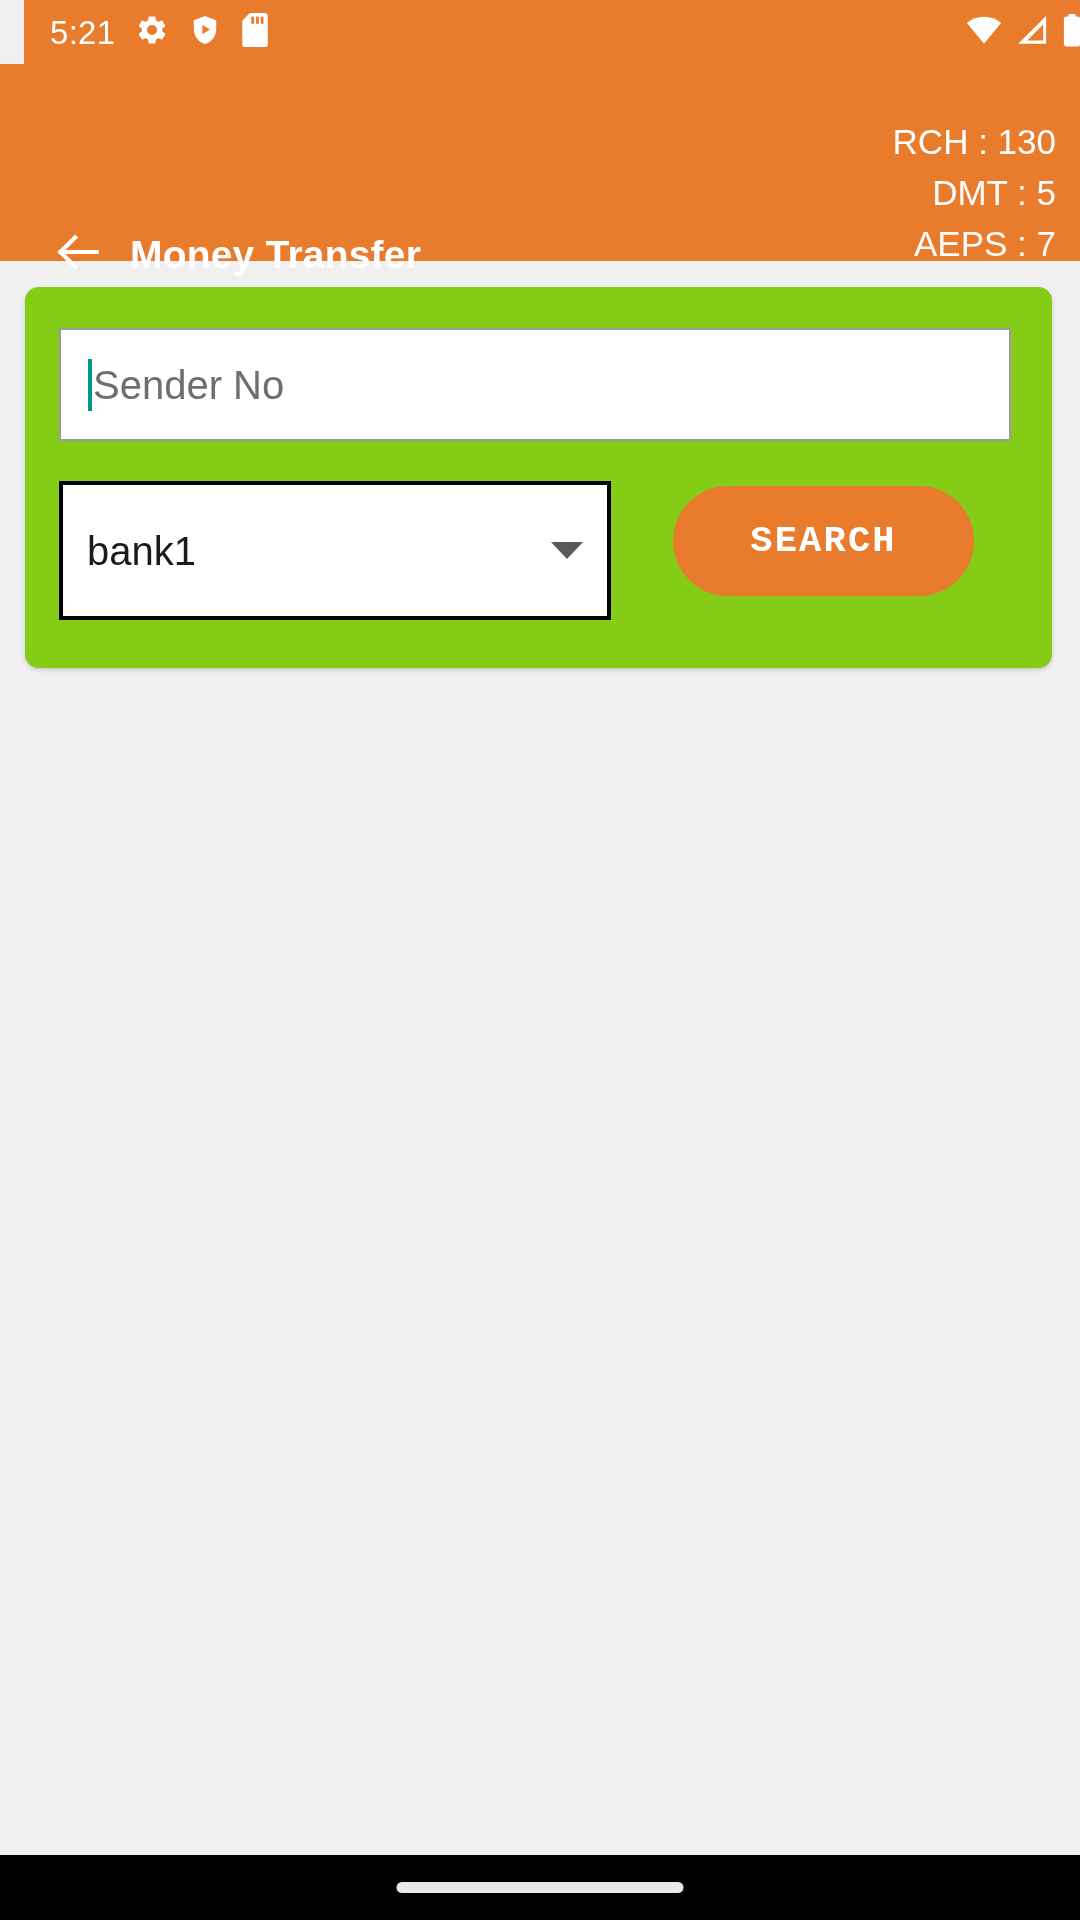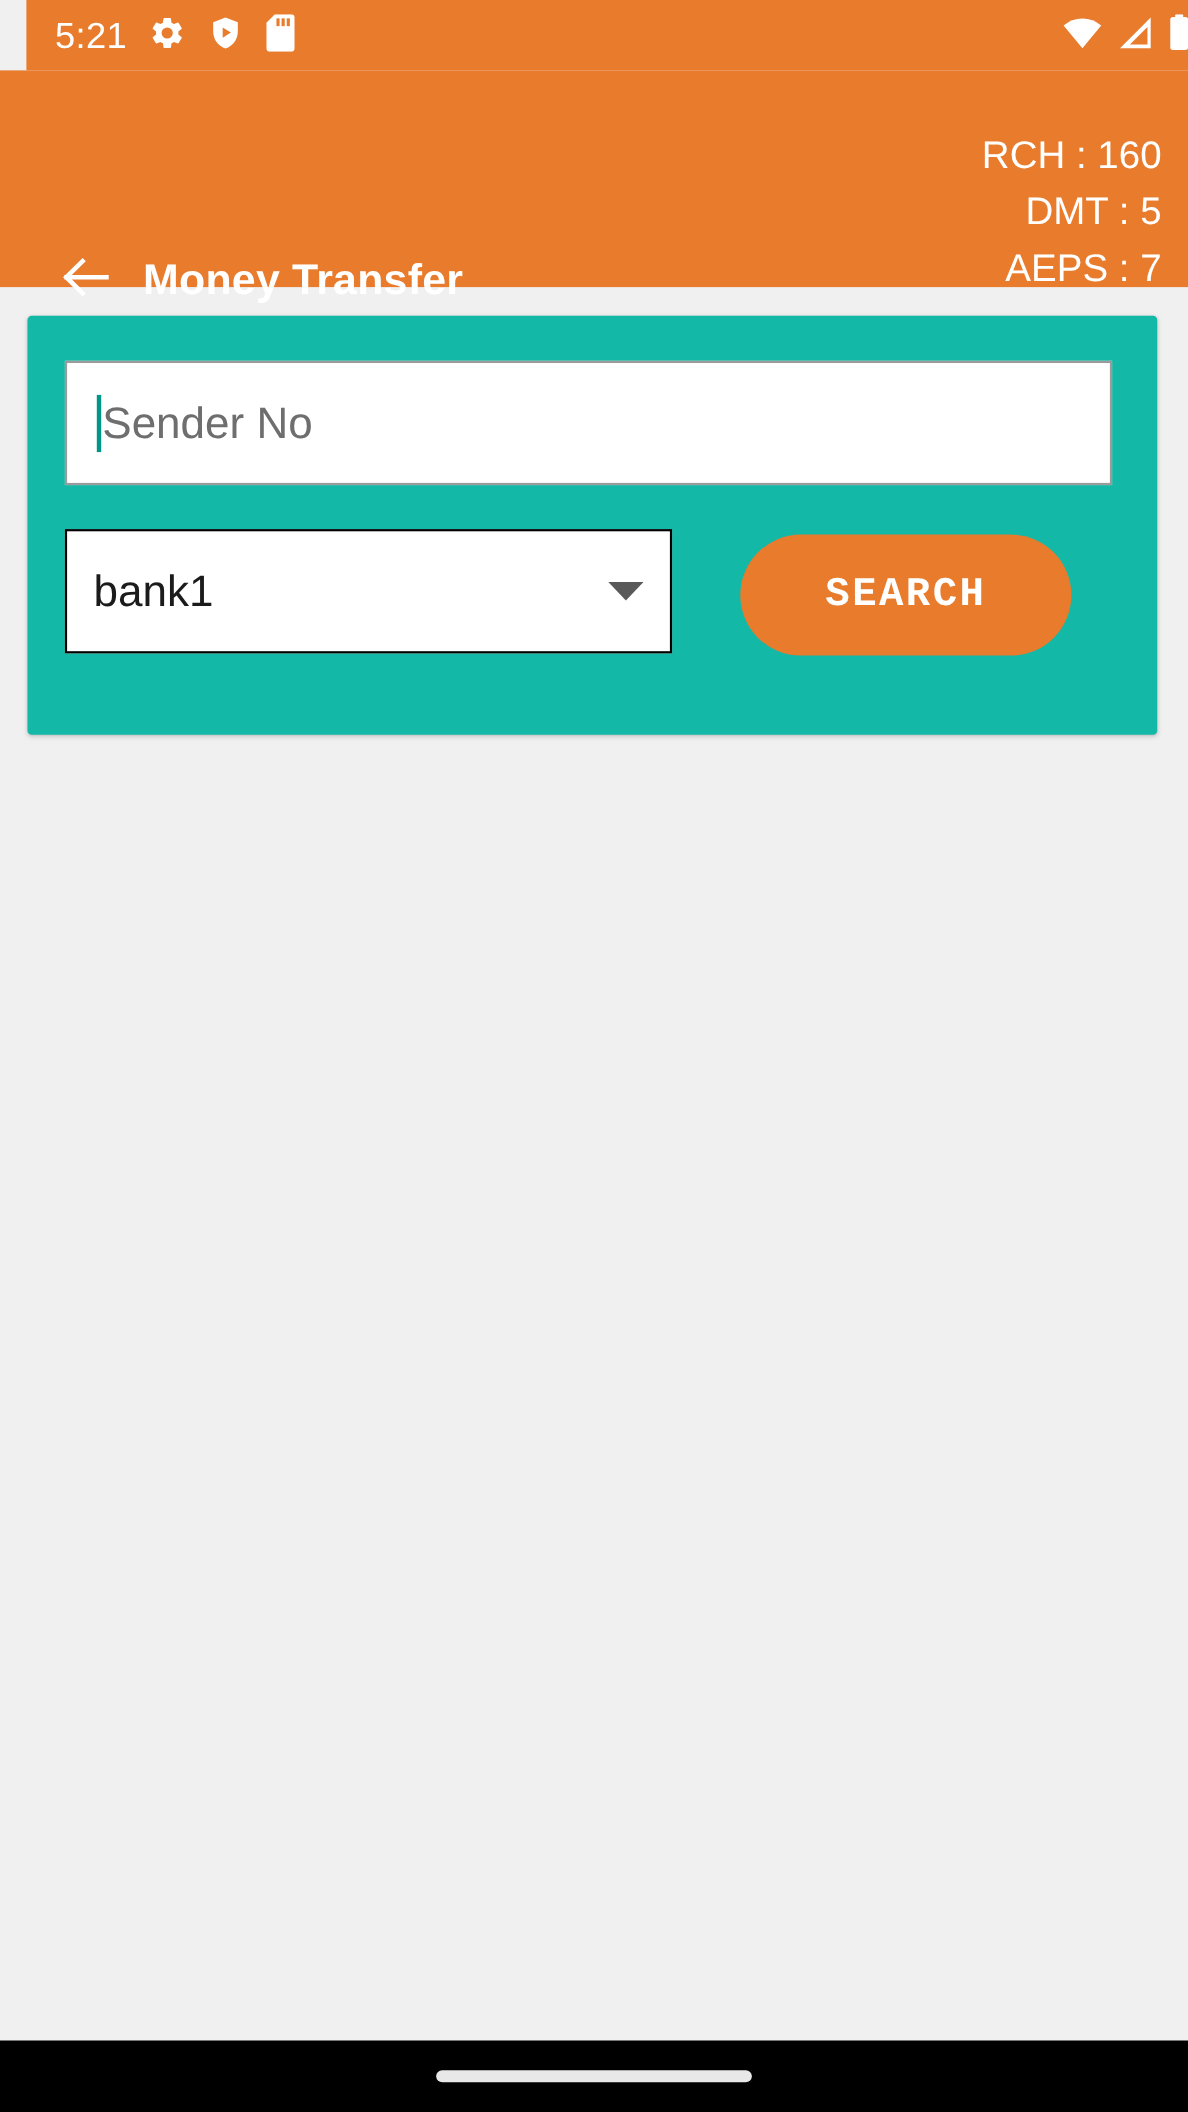--- a/index.html
+++ b/index.html
@@ -89,22 +89,22 @@
     white-space: nowrap;
   }
 
   
   .card {
     position: absolute;
     left: 25px;
     top: 287px;
     width: 1027px;
     height: 381px;
-    background: #14b8a6;
-    border-radius: 4px;
+    background: #84cc16;
+    border-radius: 14px;
     box-shadow: 0 2px 5px rgba(0,0,0,0.13), 0 1px 2px rgba(0,0,0,0.08);
   }
 
   .field-sender {
     position: absolute;
     left: 34px;
     top: 41px;
     width: 952px;
     height: 113px;
     border: 2px solid #9b9b9b;
@@ -133,22 +133,22 @@
     top: 194px;
     width: 952px;
     height: 118px;
   }
 
   .select-box {
     position: absolute;
     left: 0;
     top: 0;
     width: 552px;
-    height: 113px;
-    border: 2px solid #000000;
+    height: 139px;
+    border: 4px solid #000000;
     background: #ffffff;
     display: flex;
     align-items: center;
     padding: 0 24px 0 24px;
   }
   .select-value {
     font-size: 40px;
     color: #1b1b1b;
     line-height: 1;
     white-space: nowrap;
@@ -258,21 +258,21 @@
     <div class="appbar-left">
       <span class="back-arrow">
         <svg width="52" height="50" viewBox="0 0 24 24" aria-hidden="true">
           <path fill="none" stroke="#ffffff" stroke-width="2" stroke-linecap="square" stroke-linejoin="miter" d="M21 12H3.6 M10.6 5 3.5 12l7.1 7"></path>
         </svg>
       </span>
       <span class="appbar-title">Money Transfer</span>
     </div>
 
     <div class="balances">
-      <div>RCH : 160</div>
+      <div>RCH : 130</div>
       <div>DMT : 5</div>
       <div>AEPS : 7</div>
     </div>
   </div>
 
   <div class="card">
 
     <div class="field-sender">
       <span class="caret"></span>
       <span class="placeholder">Sender No</span>

